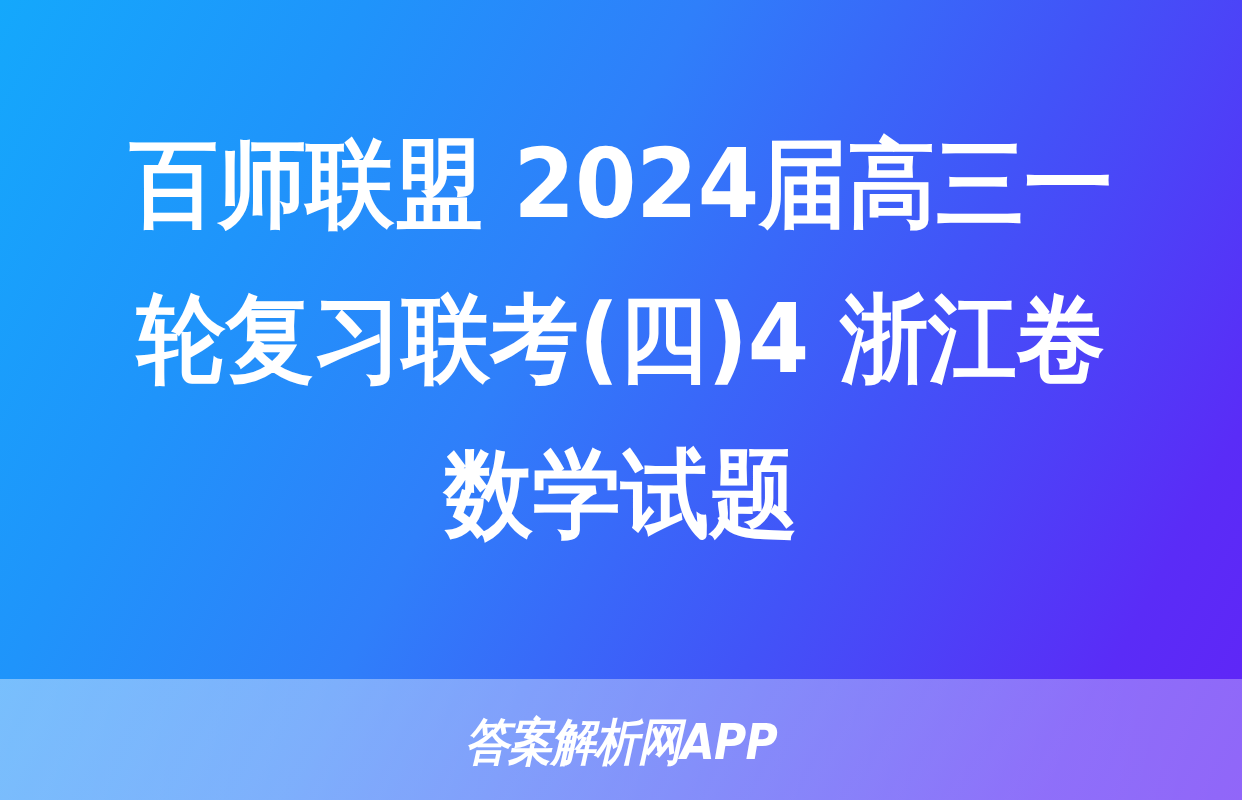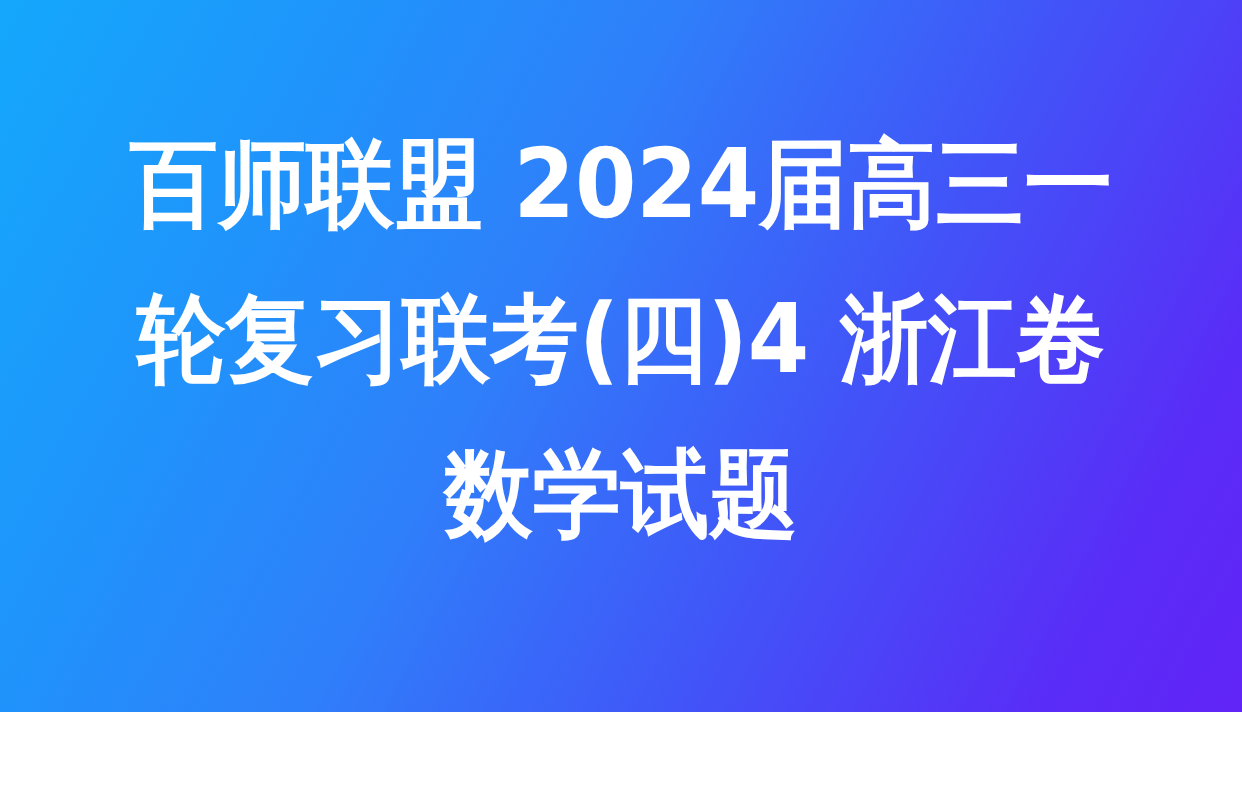--- a/index.html
+++ b/index.html
@@ -8,21 +8,21 @@
     padding: 0;
     background: #ffffff;
   }
   body {
     font-family: "Liberation Sans", "DejaVu Sans", sans-serif;
   }
 
   .card {
     position: relative;
     width: 1242px;
-    height: 712px;
+    height: 800px;
     overflow: hidden;
     background: linear-gradient(118deg,
         #14a8fc 0%,
         #1f94fb 22%,
         #2f7ffa 42%,
         #4253f8 66%,
         #5a2cf7 88%,
         #6124f7 100%);
   }
 
@@ -93,14 +93,17 @@
 </style>
 </head>
 <body>
 
 <div class="card">
 
   <div class="hero">
     <h1 class="hero-title">百师联盟 2024届高三一轮复习联考(四)4 浙江卷数学试题</h1>
   </div>
 
+  <div class="footer-band">
+    <div class="footer-brand">答案解析网APP</div>
+  </div>
 
 </div>
 
 </body></html>

